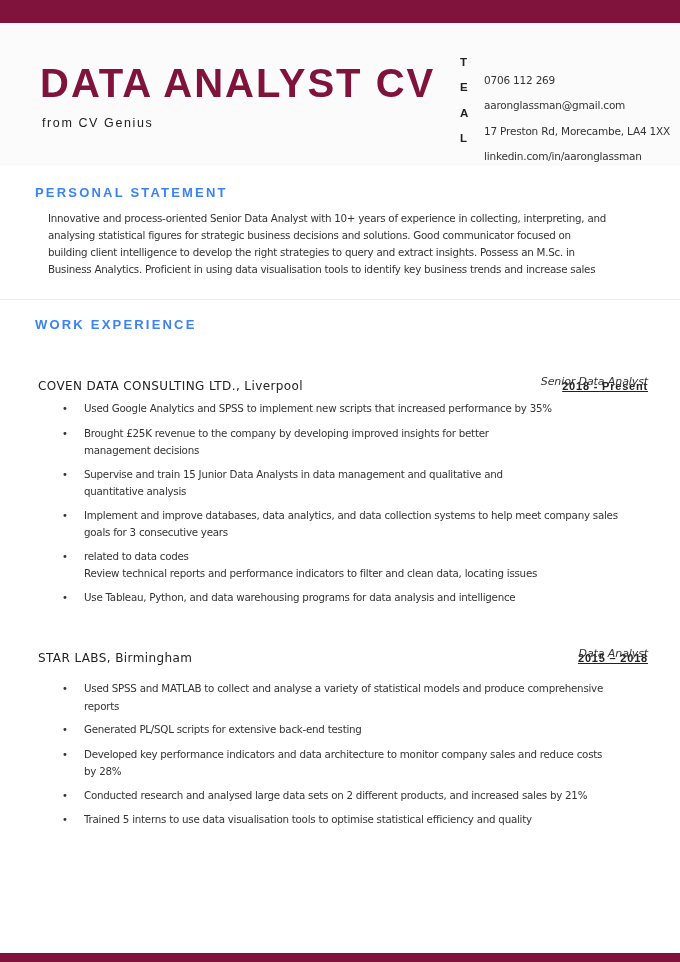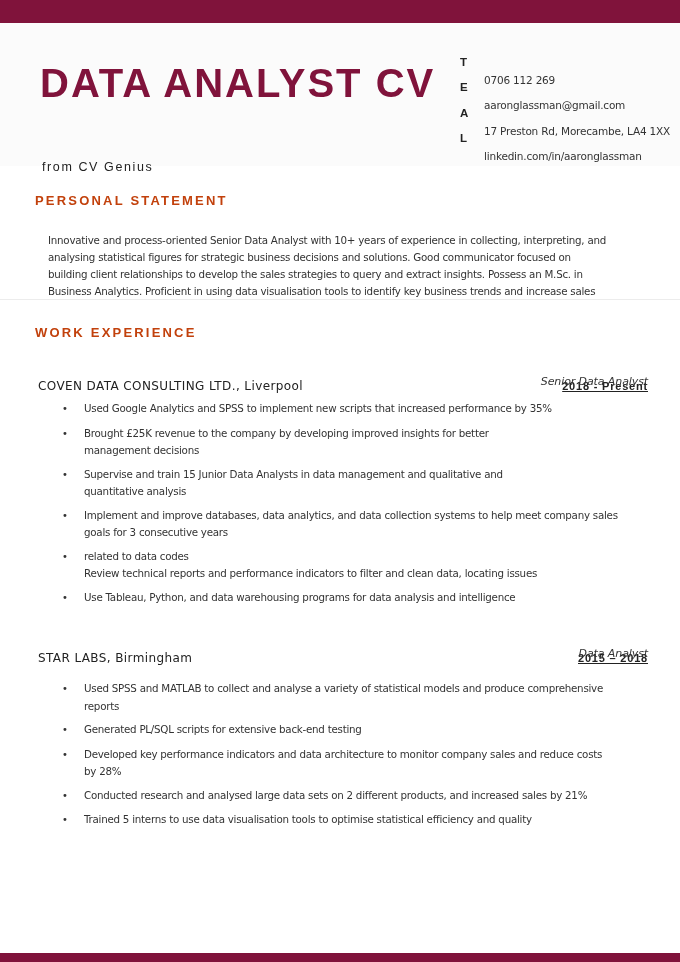--- a/index.html
+++ b/index.html
@@ -11,37 +11,37 @@
 
     .header { position: absolute; left: 0; top: 23px; width: 680px; height: 143px; background: #fbfbfb; }
     .cv-title {
       position: absolute; left: 40px; top: 38px;
       font-family: "Liberation Sans", sans-serif; font-weight: bold;
       font-size: 40px; letter-spacing: 2px; color: #80133b; white-space: nowrap;
     }
     .cv-subtitle {
       position: absolute; left: 42px; top: 93px;
       font-family: "Liberation Sans", sans-serif; font-size: 12.5px;
-      letter-spacing: 1.6px; color: #222222; white-space: nowrap; margin-top: 44px;
+      letter-spacing: 1.6px; color: #222222; white-space: nowrap;
     }
     .contact-list { position: absolute; left: 460px; top: 26px; }
     .contact-row { display: flex; align-items: center; height: 25.5px; }
     .contact-letter {
       width: 24px; font-family: "Liberation Sans", sans-serif; font-weight: bold;
       font-size: 11.5px; color: #222222;
     }
     .contact-value { font-size: 10.5px; color: #333333; white-space: nowrap; letter-spacing: -0.2px; margin-top: 36px; }
 
     .section-heading {
       position: absolute; left: 35px;
       font-family: "Liberation Sans", sans-serif; font-weight: bold;
-      font-size: 13px; letter-spacing: 2.2px; color: #c2410c; white-space: nowrap; margin-top: 8px;
+      font-size: 13px; letter-spacing: 2.2px; color: #3b82f6; white-space: nowrap;
     }
     .statement {
-      position: absolute; left: 48px; top: 232px; width: 600px;
+      position: absolute; left: 48px; top: 210px; width: 600px;
       font-size: 10.3px; line-height: 17px; color: #333333; letter-spacing: -0.25px;
     }
     .divider { position: absolute; left: 0; top: 299px; width: 680px; height: 1px; background: #ececec; }
 
     .job { position: absolute; left: 38px; width: 610px; }
     .job-head { display: flex; justify-content: space-between; align-items: baseline; height: 20px; }
     .job-company { font-size: 12px; color: #222222; letter-spacing: 0.4px; white-space: nowrap; margin-top: 24px; }
     .job-dates { font-size: 11px; color: #222222; letter-spacing: 0.8px; white-space: nowrap; font-weight: bold; font-family: "Liberation Sans", sans-serif; text-decoration: underline; }
     .job-role { font-size: 11px; font-style: italic; color: #333333; margin-top: 0px; height: 18px; letter-spacing: -0.1px; text-align: right; }
     .bullets { list-style: none; margin-left: 24px; }
@@ -73,21 +73,21 @@
       <span class="contact-letter">L</span>
       <span class="contact-value">linkedin.com/in/aaronglassman</span>
     </div>
   </div>
 </div>
 
 <div class="section-heading" style="top:185px;">PERSONAL STATEMENT</div>
 <div class="statement">
   <div>Innovative and process-oriented Senior Data Analyst with 10+ years of experience in collecting, interpreting, and</div>
   <div>analysing statistical figures for strategic business decisions and solutions. Good communicator focused on</div>
-  <div>building client relationships to develop the sales strategies to query and extract insights. Possess an M.Sc. in</div>
+  <div>building client intelligence to develop the right strategies to query and extract insights. Possess an M.Sc. in</div>
   <div>Business Analytics. Proficient in using data visualisation tools to identify key business trends and increase sales</div>
 </div>
 
 <div class="divider"></div>
 
 <div class="section-heading" style="top:317px;">WORK EXPERIENCE</div>
 
 <div class="job" style="top:355px;">
   <div class="job-head">
     <span class="job-company">COVEN DATA CONSULTING LTD., Liverpool</span>

